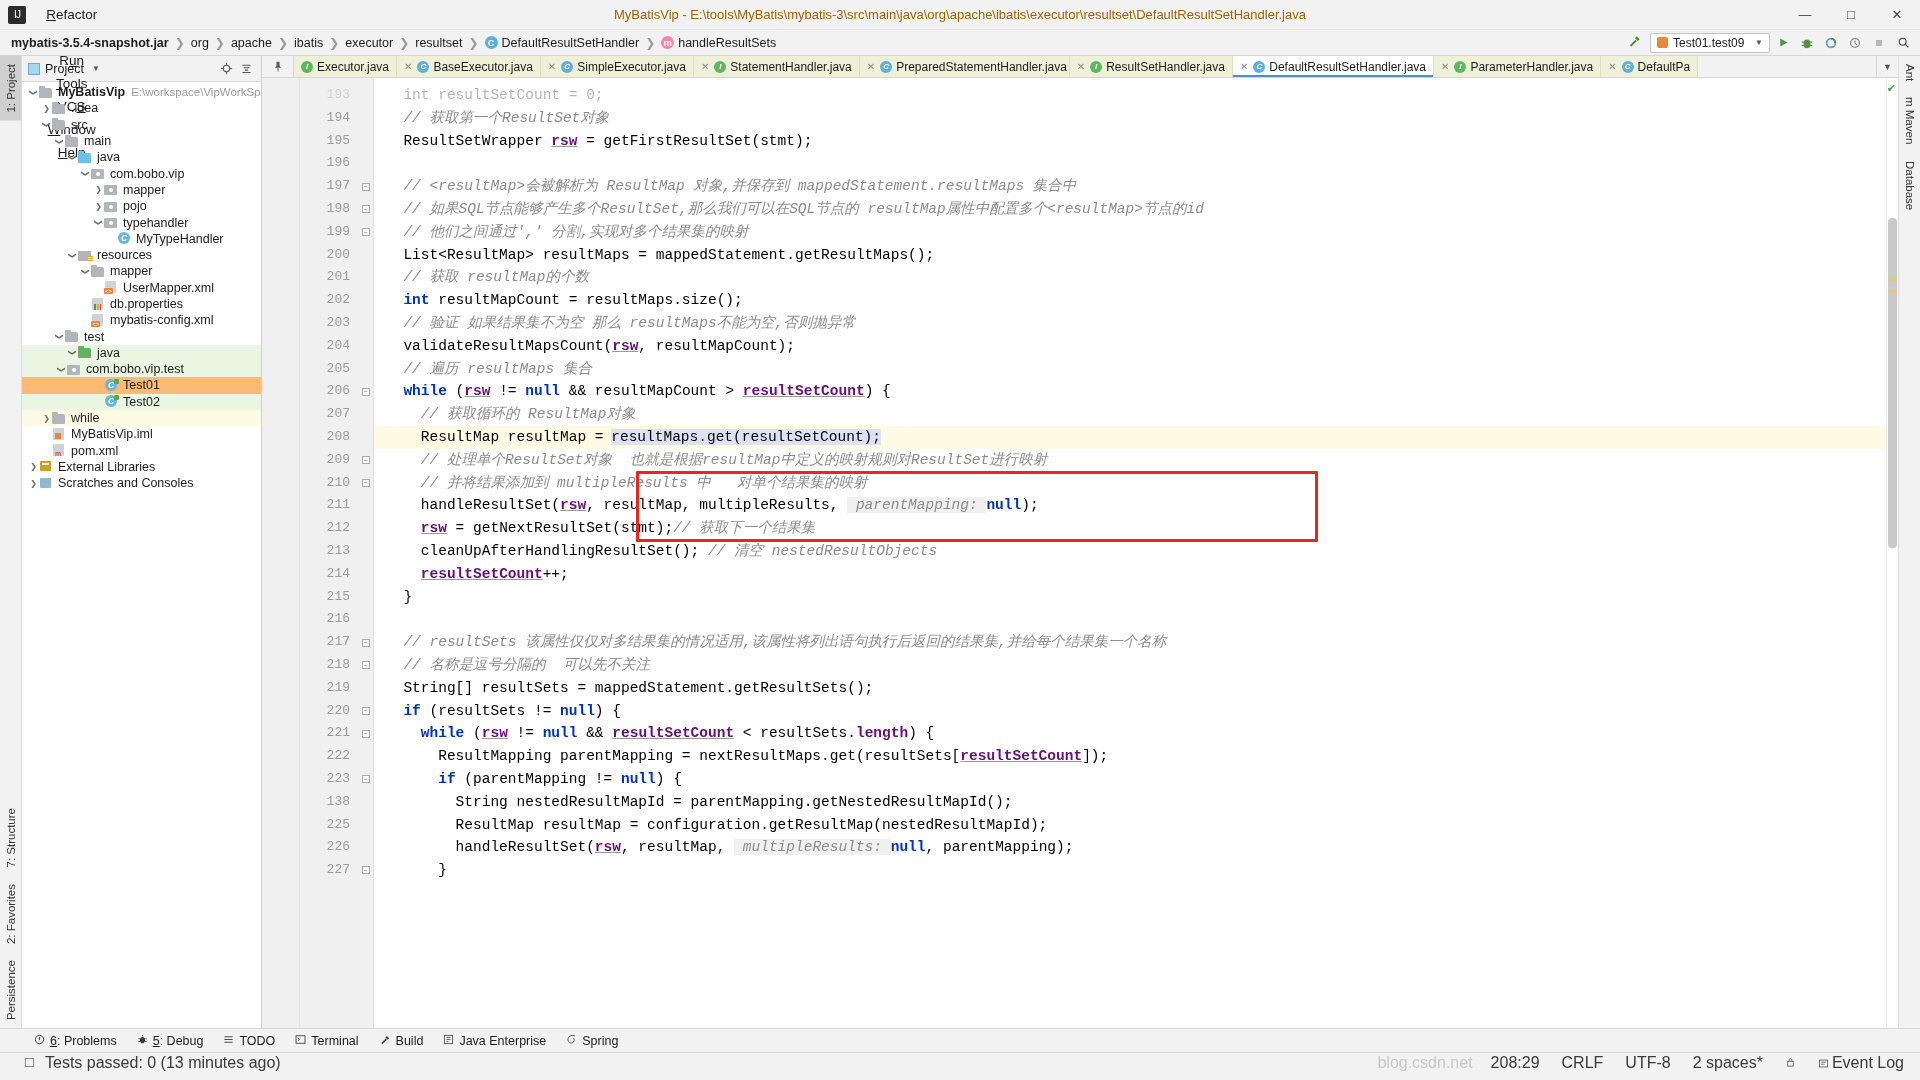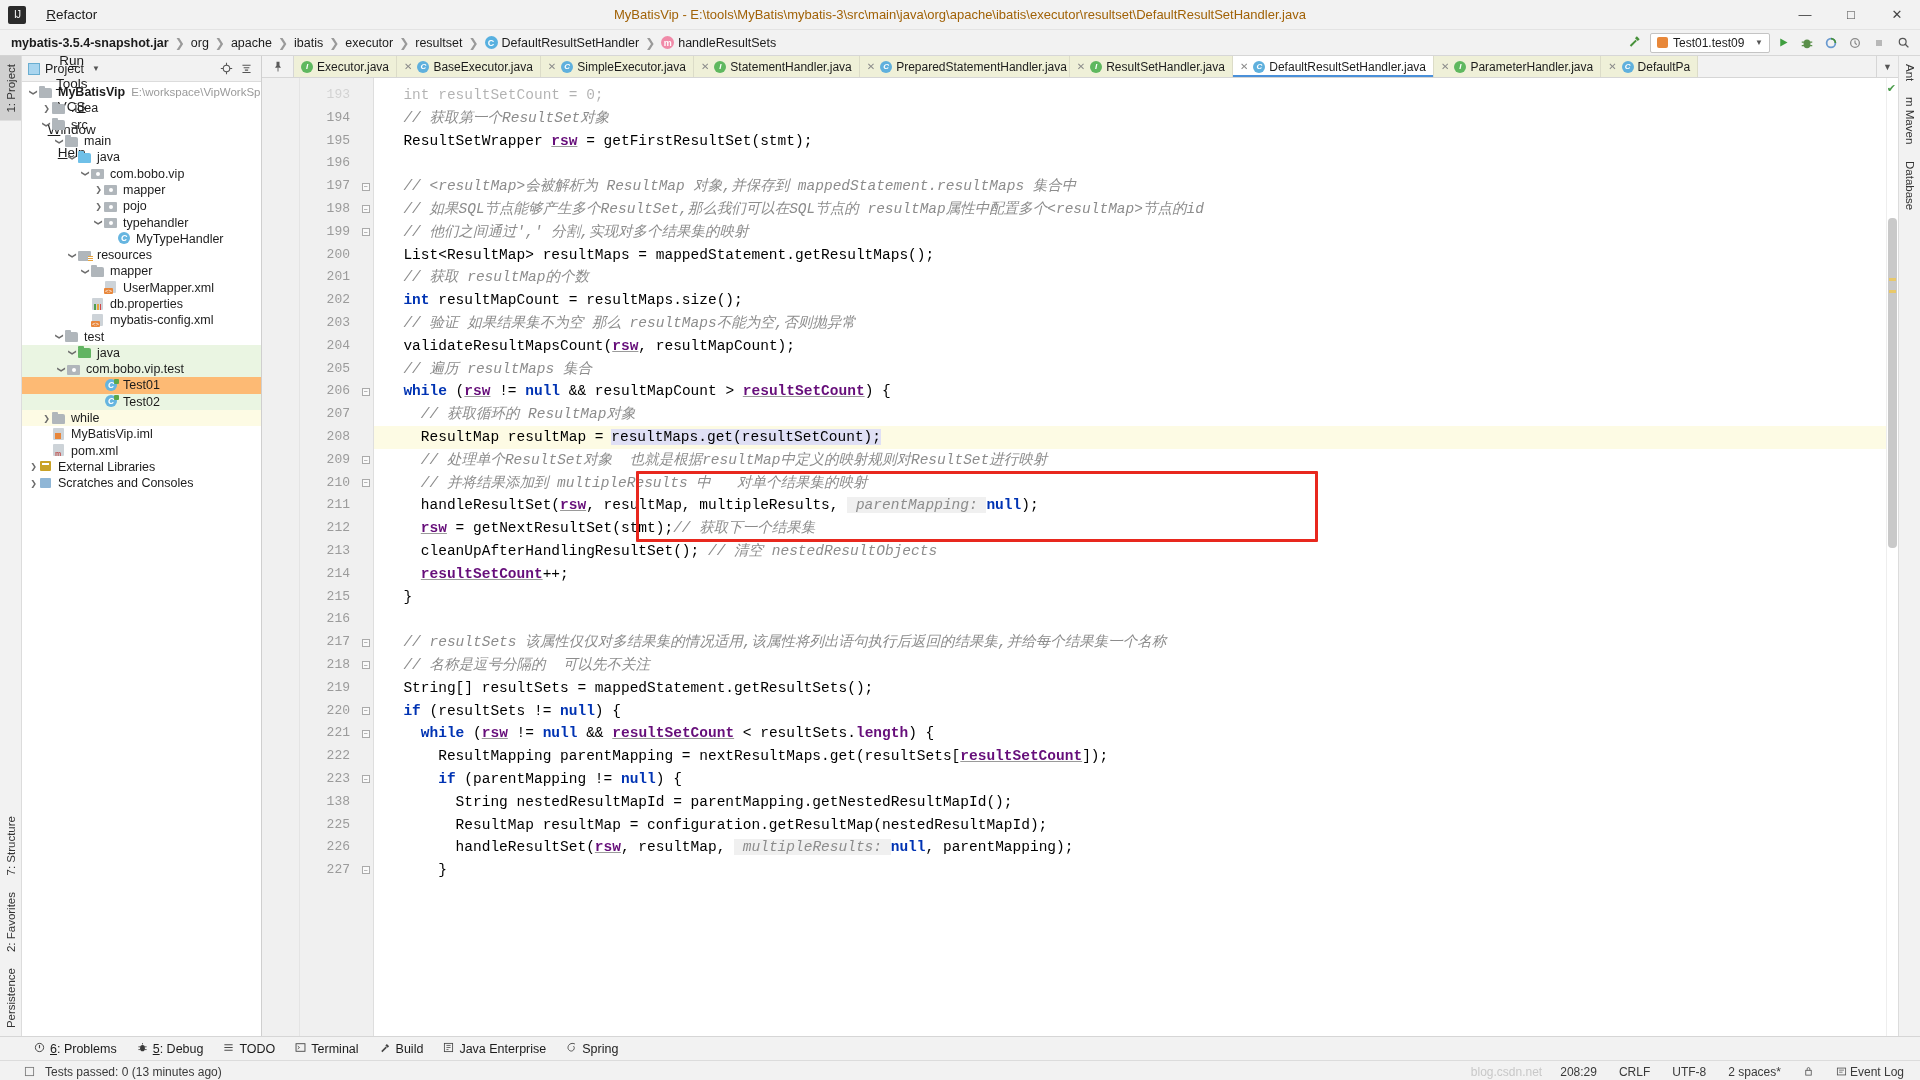--- a/index.html
+++ b/index.html
@@ -255,23 +255,23 @@
     height:24px; display:flex; align-items:center; gap:0px;
     background:#f2f2f2; border-top:1px solid #d6d6d6; flex:none; padding-left:24px;
   }
   .twitem { display:flex; align-items:center; gap:5px; padding:3px 10px;
     font-size:12.5px; color:#1c1c1c; cursor:default; white-space:nowrap; }
   .twitem u { text-decoration:underline; }
   .twicon { font-size:11px; color:#555; }
 
   
   .statusbar {
-    height:20px; display:flex; align-items:flex-end;
+    height:28px; display:flex; align-items:flex-start;
     background:#f2f2f2; border-top:1px solid #dcdcdc; flex:none;
-    font-size:12px; color:#3a3a3a; padding:0 6px;
+    font-size:16px; color:#3a3a3a; padding:0 6px;
   }
   .sb-left { display:flex; align-items:center; gap:6px; padding-left:18px; }
   .sb-right { margin-left:auto; display:flex; align-items:center; gap:14px; padding-right:6px; }
   .sb-item { cursor:default; padding:1px 4px; white-space:nowrap; }
   .sb-ghost { color:#c8c8c8; }
   .lockicon { font-size:11px; color:#555; }
 </style>
 </head>
 <body>
 

